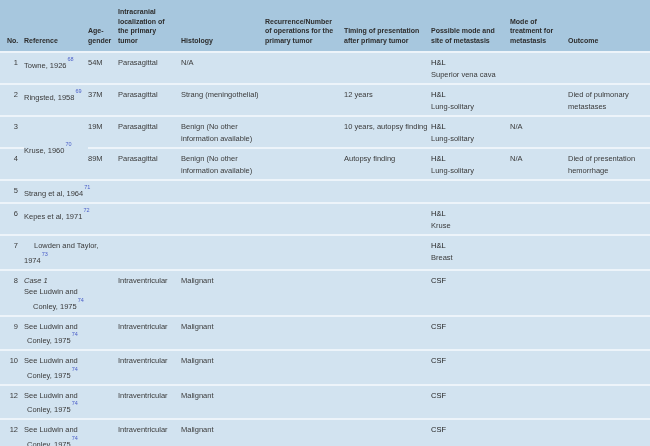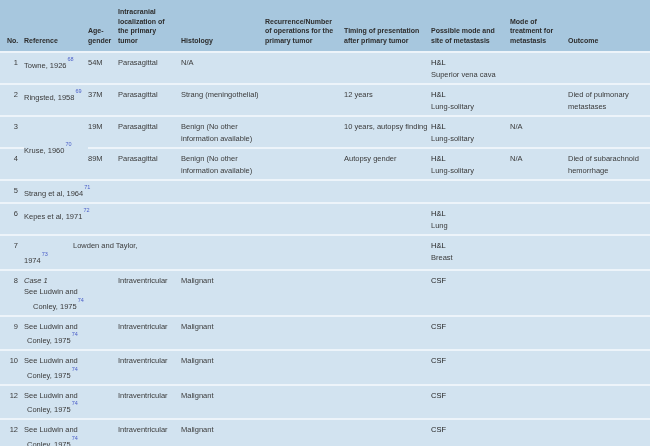--- a/index.html
+++ b/index.html
@@ -140,27 +140,27 @@
         </td>
         <td class="cell-treatment">N/A</td>
         <td class="cell-outcome"></td>
       </tr>
       <tr>
         <td class="cell-no">4</td>
         <td class="cell-age">89M</td>
         <td class="cell-localization">Parasagittal</td>
         <td class="cell-histology">Benign (No other information available)</td>
         <td class="cell-recurrence"></td>
-        <td class="cell-timing">Autopsy gender</td>
+        <td class="cell-timing">Autopsy finding</td>
         <td class="cell-mode-site">
           <div class="mode-bold">H&amp;L</div>
           <div>Lung-solitary</div>
         </td>
         <td class="cell-treatment">N/A</td>
-        <td class="cell-outcome">Died of subarachnoid hemorrhage</td>
+        <td class="cell-outcome">Died of presentation hemorrhage</td>
       </tr>
       <tr>
         <td class="cell-no">5</td>
         <td class="cell-reference">
           <div class="ref-line" style="padding-left: 0px;">Strang et al, 1964<sup class="cite">71</sup></div>
         </td>
         <td class="cell-age"></td>
         <td class="cell-localization"></td>
         <td class="cell-histology"></td>
         <td class="cell-recurrence"></td>
@@ -174,29 +174,29 @@
         <td class="cell-reference">
           <div class="ref-line" style="padding-left: 0px;">Kepes et al, 1971<sup class="cite">72</sup></div>
         </td>
         <td class="cell-age"></td>
         <td class="cell-localization"></td>
         <td class="cell-histology"></td>
         <td class="cell-recurrence"></td>
         <td class="cell-timing"></td>
         <td class="cell-mode-site">
           <div class="mode-bold">H&amp;L</div>
-          <div>Lung</div>
+          <div>Kruse</div>
         </td>
         <td class="cell-treatment"></td>
         <td class="cell-outcome"></td>
       </tr>
       <tr>
         <td class="cell-no">7</td>
         <td class="cell-reference">
-          <div class="ref-line" style="padding-left: 10px; margin-left: 39px;">Lowden and Taylor,</div>
+          <div class="ref-line" style="padding-left: 10px;">Lowden and Taylor,</div>
           <div class="ref-line" style="padding-left: 0px;">1974<sup class="cite">73</sup></div>
         </td>
         <td class="cell-age"></td>
         <td class="cell-localization"></td>
         <td class="cell-histology"></td>
         <td class="cell-recurrence"></td>
         <td class="cell-timing"></td>
         <td class="cell-mode-site">
           <div class="mode-bold">H&amp;L</div>
           <div>Breast</div>

